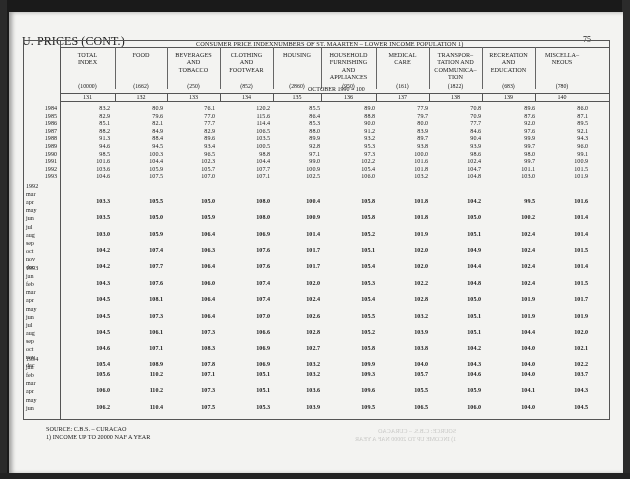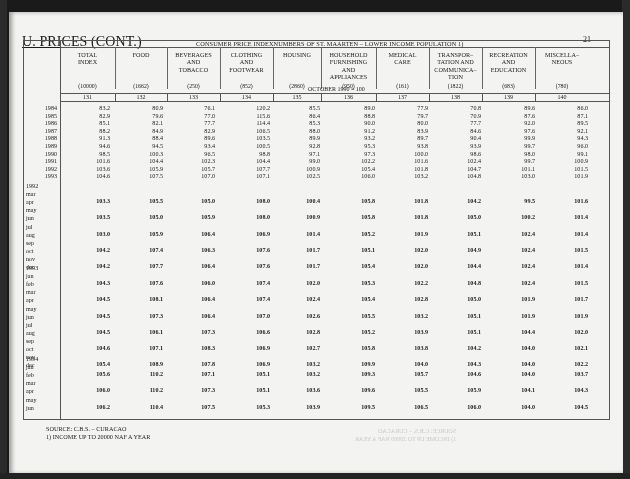--- a/index.html
+++ b/index.html
@@ -15,22 +15,21 @@
     background:#f3f3f1;
     box-shadow: inset 3px 0 4px rgba(0,0,0,0.35);
   }
   .page-edge {
     position:absolute; left:0; top:0; width:7px; height:479px; background:#2a2a2a;
   }
   .right-edge { position:absolute; right:0; top:0; width:8px; height:479px; background:#2b2b2b; }
   .bottom-shadow { position:absolute; left:0; bottom:0; width:630px; height:6px; background:#222; }
 
   .title {
-    position:absolute; left:22px; top:34px; font-size:14px; letter-spacing:0.1px;
-    text-decoration:underline;
+    position:absolute; left:22px; top:34px; font-size:12px; letter-spacing:0.1px;
     text-align:center;
   }
   .pagenum { position:absolute; left:583px; top:35px; font-size:8px; }
 
   .table-frame {
     position:absolute; left:23px; top:40px; width:587px; height:380px;
     border:1.4px solid #555;
     box-sizing:border-box;
   }
   .table-title {
@@ -62,21 +61,21 @@
 </style>
 </head>
 <body>
 
 <div class="page-edge"></div>
 <div class="right-edge"></div>
 <div class="page"></div>
 <div class="bottom-shadow"></div>
 
 <div class="title">U. PRICES (CONT.)</div>
-<div class="pagenum">21</div>
+<div class="pagenum">75</div>
 
 <div class="table-frame"></div>
 <div class="row-labels-divider"></div>
 <div class="header-topline"></div>
 <div class="table-title">CONSUMER PRICE INDEXNUMBERS OF ST. MAARTEN – LOWER INCOME POPULATION 1)</div>
 
 <div id="headers">
     <div class="col-head" style="left: 60px; width: 55px; white-space: pre-line;">TOTAL
 INDEX</div>
     <div class="col-weight" style="left: 60px; width: 55px;">(10000)</div>

